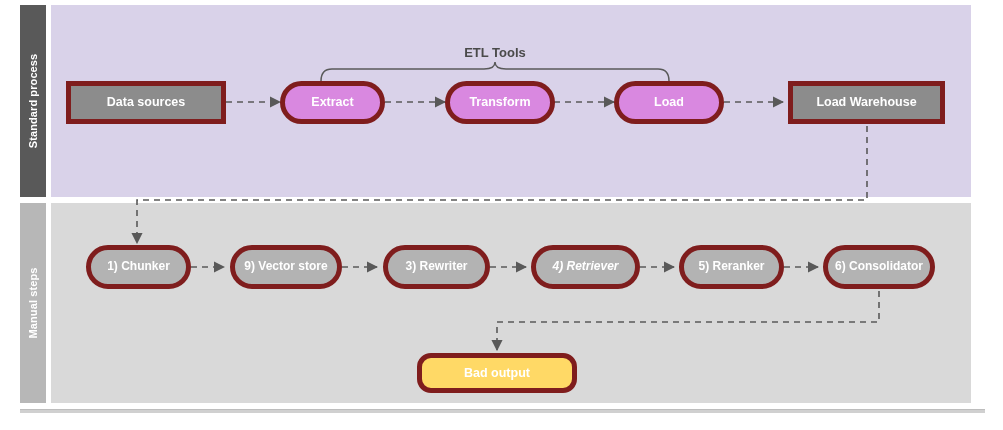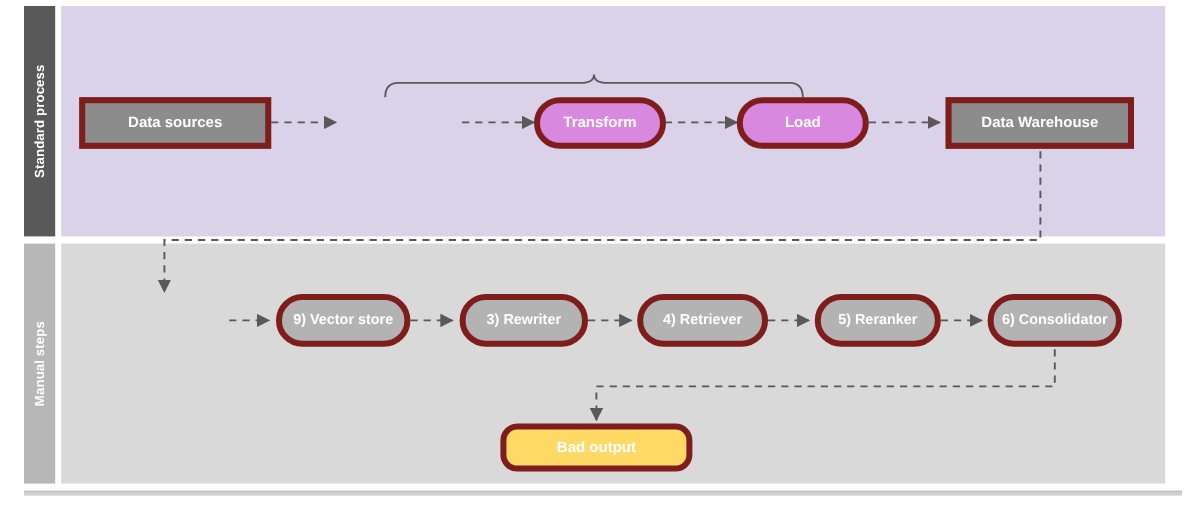--- a/index.html
+++ b/index.html
@@ -130,48 +130,55 @@
       <path d="M 490 267 L 526 267"></path>
       <path d="M 640 267 L 674 267"></path>
       <path d="M 784 267 L 818 267"></path>
 
       <path d="M 879 291 L 879 322 L 497 322 L 497 350"></path>
     </g>
 
     <path fill="none" stroke="#595959" stroke-width="1.5" d="M 321 81 Q 321 69 332 69 L 484 69 Q 495 69 495 62 Q 495 69 506 69 L 658 69 Q 669 69 669 81"></path>
   </svg>
 
+  <div id="etl-tools-label">ETL Tools</div>
 
   <div class="node rect" style="left:66px;  top:81px;  width:160px; height:43px;">
     <span>Data sources</span>
   </div>
 
+  <div class="node pill-etl" style="left:280px; top:81px; width:105px; height:43px;">
+    <span>Extract</span>
+  </div>
 
   <div class="node pill-etl" style="left:614px; top:81px; width:110px; height:43px;">
     <span>Load</span>
   </div>
 
   <div class="node pill-etl" style="left:445px; top:81px; width:110px; height:43px;">
     <span>Transform</span>
   </div>
 
   <div class="node rect" style="left:788px; top:81px; width:157px; height:43px;">
-    <span>Data Warehouse</span>
+    <span>Load Warehouse</span>
   </div>
 
+  <div class="node pill-step" style="left:86px;  top:245px; width:105px; height:44px;">
+    <span>1) Chunker</span>
+  </div>
 
   <div class="node pill-step" style="left:230px; top:245px; width:112px; height:44px;">
     <span>9) Vector store</span>
   </div>
 
   <div class="node pill-step" style="left:383px; top:245px; width:107px; height:44px;">
     <span>3) Rewriter</span>
   </div>
 
-  <div class="node pill-step" style="left:531px; top:245px; width:109px; height:44px;">
+  <div class="node pill-step" style="left:531px; top:245px; width:109px; height:44px;font-style:italic;">
     <span>4) Retriever</span>
   </div>
 
   <div class="node pill-step" style="left:679px; top:245px; width:105px; height:44px;">
     <span>5) Reranker</span>
   </div>
 
   <div class="node pill-step" style="left:823px; top:245px; width:112px; height:44px;">
     <span>6) Consolidator</span>
   </div>

